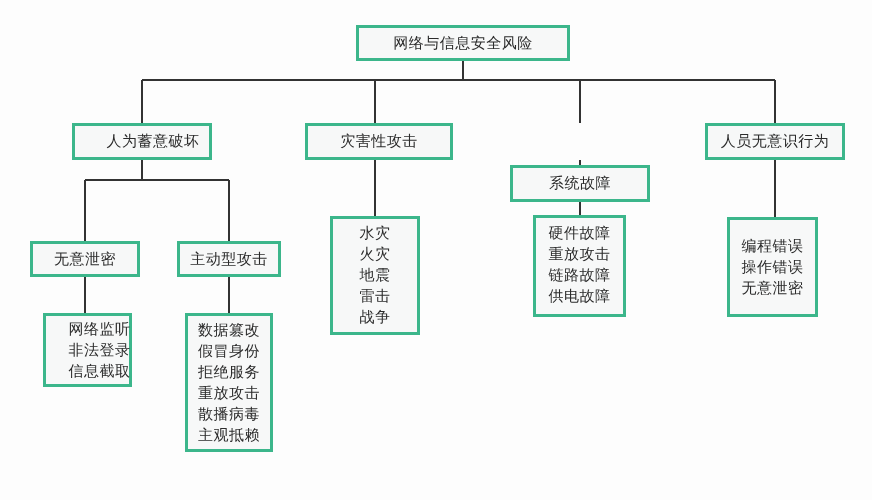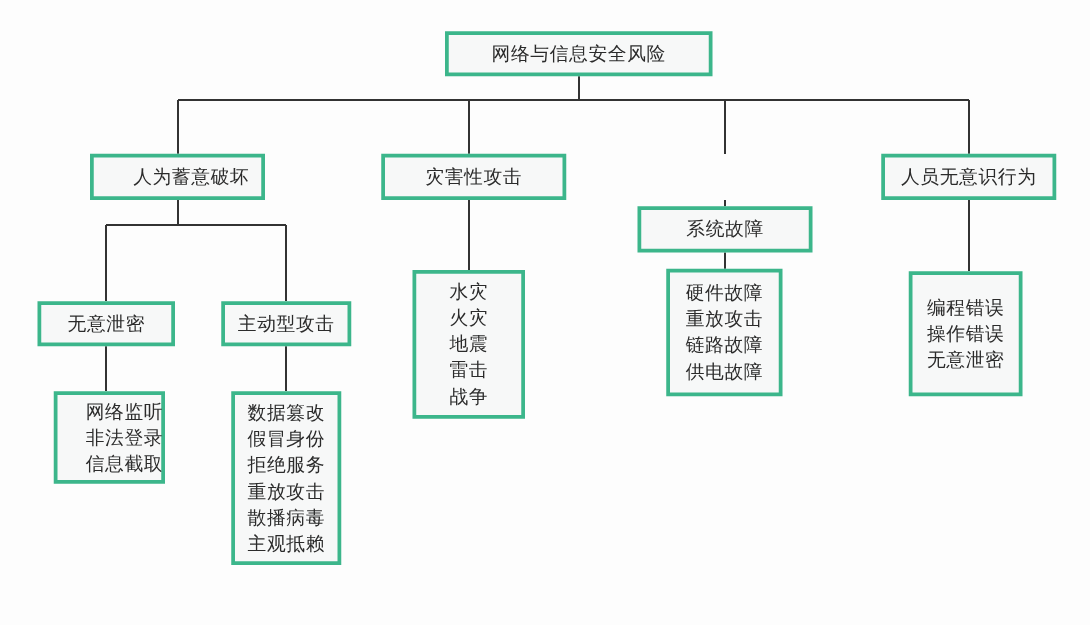--- a/index.html
+++ b/index.html
@@ -63,21 +63,21 @@
   #node-l2-1 { left: 305px; top: 123px; width: 148px; height: 37px; }
   #node-l2-2 { left: 510px; top: 123px; width: 140px; height: 37px; margin-top: 42px; }
   #node-l2-3 { left: 705px; top: 123px; width: 140px; height: 37px; }
   
   #node-l3-0 { left: 30px;  top: 241px; width: 110px; height: 36px; }
   #node-l3-1 { left: 177px; top: 241px; width: 104px; height: 36px; }
   
   #leaf-passive { left: 43px;  top: 313px; width: 89px;  height: 74px; padding-left: 24px; }
   #leaf-active  { left: 185px; top: 313px; width: 88px;  height: 139px; }
   #leaf-disaster{ left: 330px; top: 216px; width: 90px;  height: 119px; }
-  #leaf-system  { left: 533px; top: 215px; width: 93px;  height: 102px; }
+  #leaf-system  { left: 533px; top: 215px; width: 93px;  height: 102px; font-family: Liberation Mono, monospace; }
   #leaf-human   { left: 727px; top: 217px; width: 91px;  height: 100px; }
   .conn-line {
     stroke: #333333;
     stroke-width: 1.6;
     fill: none;
     shape-rendering: crispEdges;
   }
 </style>
 </head>
 <body>

